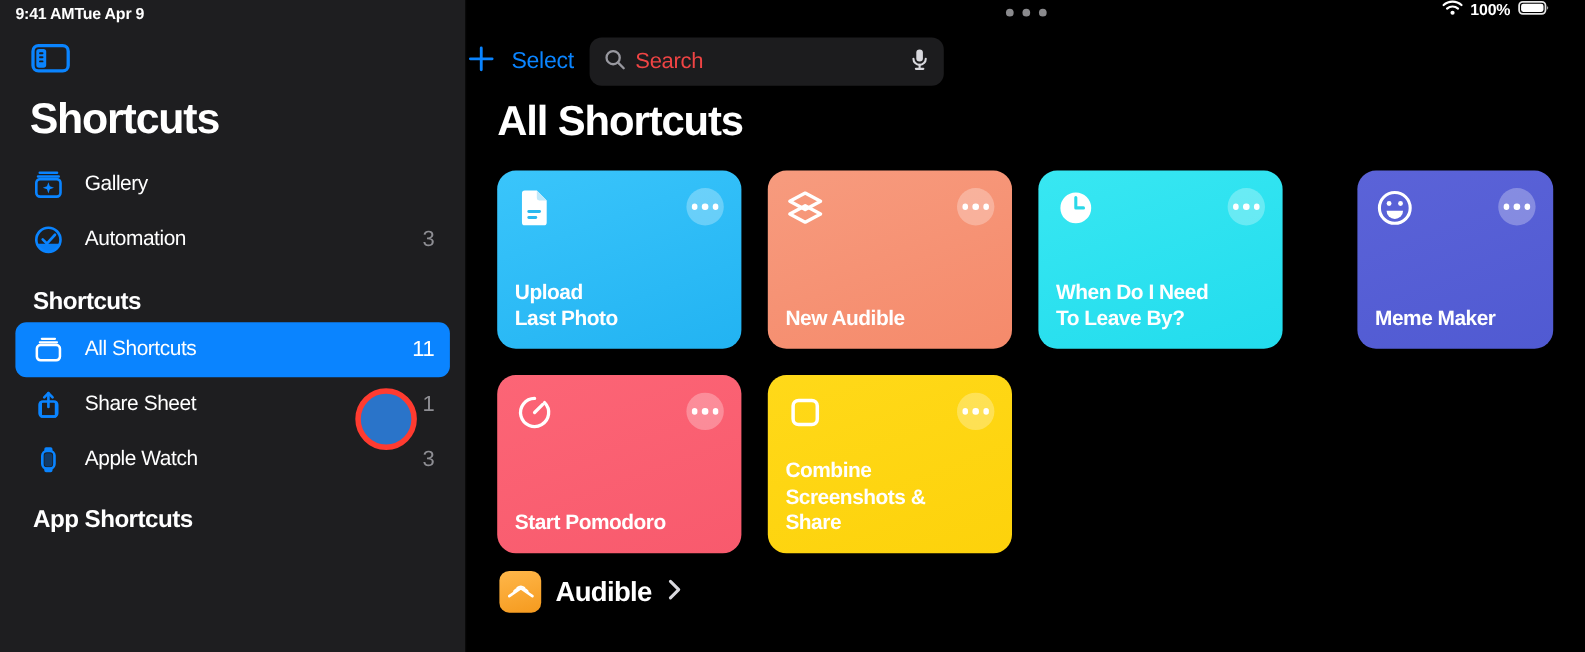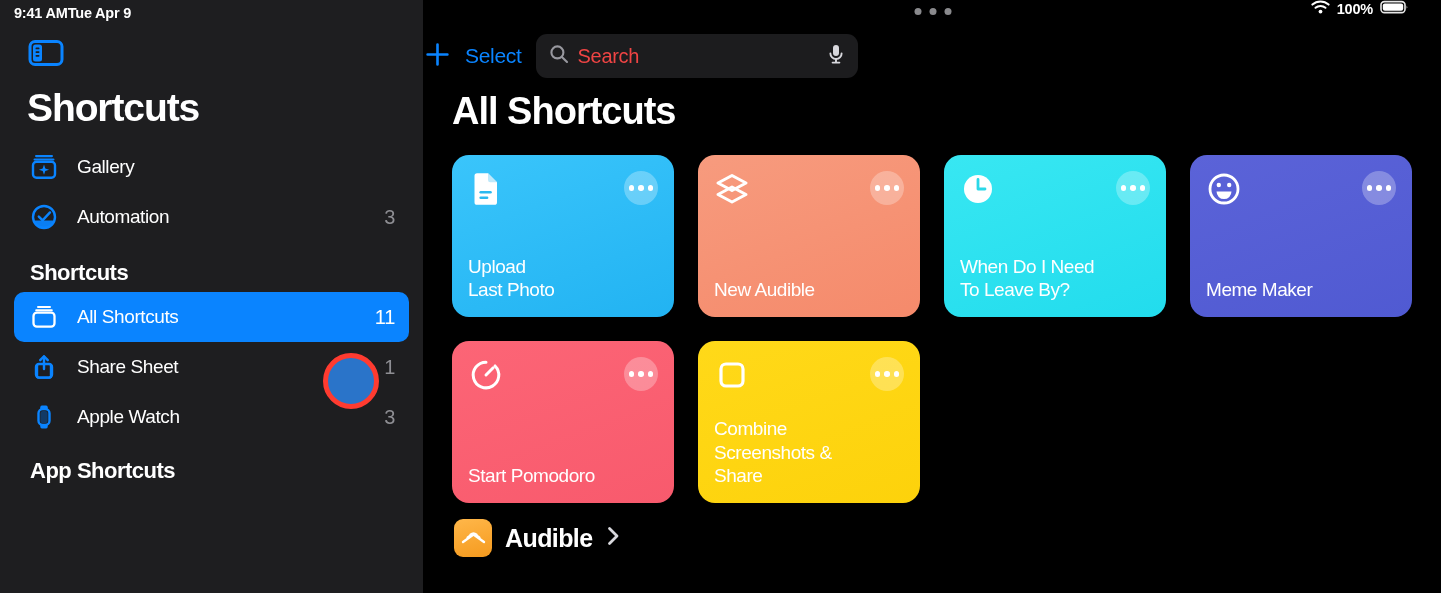--- a/index.html
+++ b/index.html
@@ -95,21 +95,21 @@
   }
   .card-top { display:flex; align-items:flex-start; justify-content:space-between; }
   .card-ellipsis {
     width:34px; height:34px; border-radius:50%;
     background:rgba(255,255,255,.28);
     display:flex; align-items:center; justify-content:center; gap:4px;
     flex:0 0 34px; cursor:pointer;
   }
   .card-ellipsis i { width:5.5px; height:5.5px; border-radius:50%; background:#fff; display:block; }
   .card-title {
-    color:#fff; font-size:19px; font-weight:normal;
+    color:#fff; font-size:19px; font-weight:bold;
     letter-spacing:-.45px; line-height:1.25;
   }
 
   .applist { padding:16px 0 0 30px; }
   .app-row { display:flex; align-items:center; gap:13px; cursor:pointer; }
   .app-icon {
     width:38px; height:38px; border-radius:9px;
     display:flex; align-items:center; justify-content:center;
     background:linear-gradient(165deg,#ffb74a 0%,#f59a1e 100%);
   }
@@ -336,21 +336,21 @@
           <span class="card-ellipsis">
               <i></i>
               <i></i>
               <i></i>
             </span>
         </div>
         <div class="card-title" style="white-space: pre-line;">When Do I Need
 To Leave By?</div>
       </div>
 
-      <div class="card" style="background: linear-gradient(160deg, rgb(91, 99, 216) 0%, rgb(80, 90, 210) 100%);">
+      <div class="card" style="background: linear-gradient(160deg, rgb(91, 99, 216) 0%, rgb(80, 90, 210) 100%); margin-left: 44px;">
         <div class="card-top">
           <span>
             <svg width="36" height="36" viewBox="0 0 36 36">
               <circle cx="18" cy="18" r="14" fill="none" stroke="#fff" stroke-width="2.8"></circle>
               <circle cx="12.8" cy="14" r="2.2" fill="#fff"></circle>
               <circle cx="23.2" cy="14" r="2.2" fill="#fff"></circle>
               <path d="M10.5 20.6 L25.5 20.6 a7.5 7.5 0 0 1 -15 0 Z" fill="#fff"></path>
             </svg>
           </span>
           <span class="card-ellipsis">

